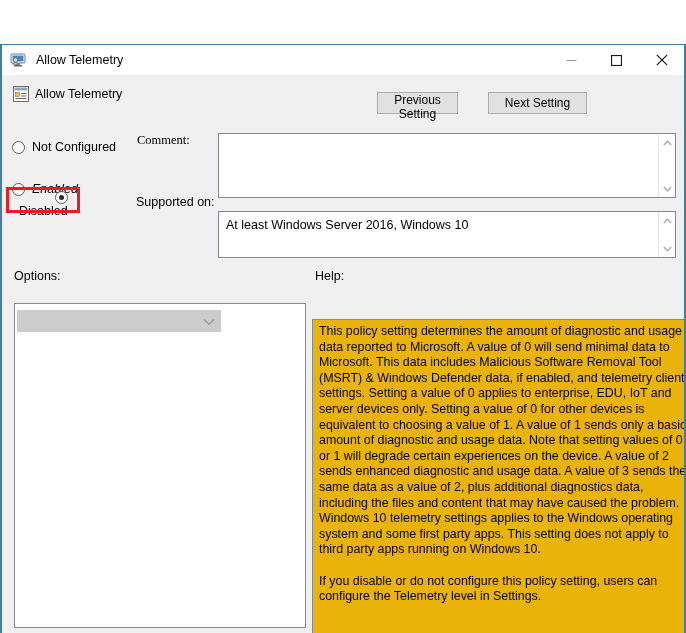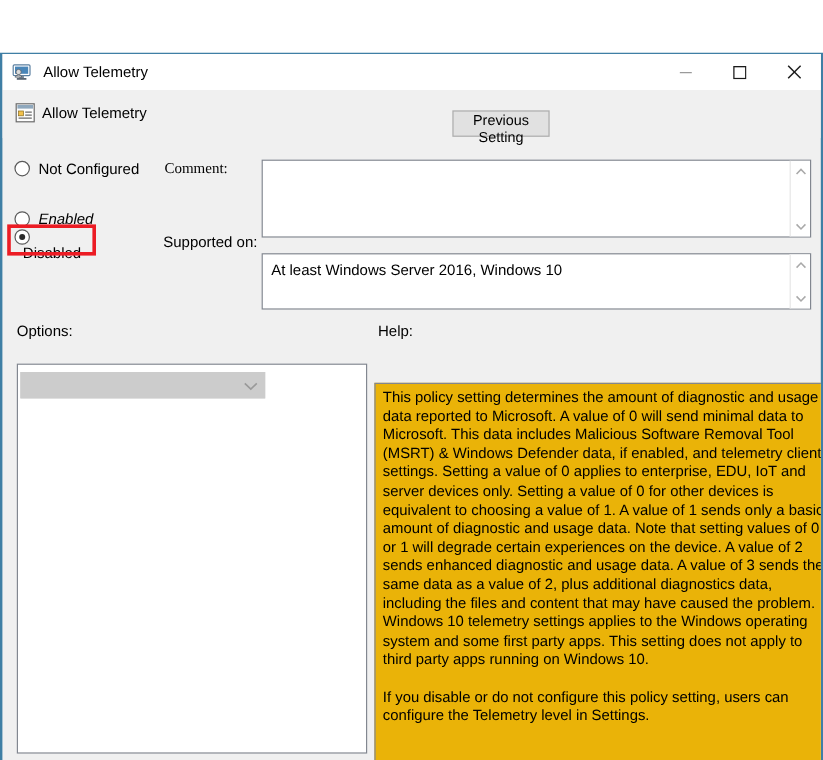--- a/index.html
+++ b/index.html
@@ -98,21 +98,21 @@
   }
   #btn-previous-setting { left: 375px; width: 81px; }
   #btn-next-setting     { left: 486px; width: 99px; }
 
   
   .radio-row {
     position: absolute;
     left: 10px;
     height: 20px;
     display: flex;
-    align-items: flex-start;
+    align-items: flex-end;
     cursor: default;
   }
   #radio-not-configured { top: 89px; }
   #radio-enabled        { top: 131px; font-style: italic; }
   #radio-disabled       { top: 146px; flex-direction: column; }
   .radio-mark {
     width: 13px;
     height: 13px;
     border-radius: 50%;
     border: 1px solid #5a5a5a;
@@ -321,20 +321,21 @@
         <rect x="3.5" y="7.5" width="4" height="4" fill="#f2c14b" stroke="#8a6d1f" stroke-width="0.6"></rect>
         <line x1="9" y1="8.5" x2="14.5" y2="8.5" stroke="#6b6b6b" stroke-width="1"></line>
         <line x1="9" y1="11" x2="14.5" y2="11" stroke="#6b6b6b" stroke-width="1"></line>
         <line x1="3.5" y1="13.5" x2="14.5" y2="13.5" stroke="#6b6b6b" stroke-width="1"></line>
       </svg>
     </span>
     <span id="policy-name">Allow Telemetry</span>
   </div>
 
   <button class="navbtn" id="btn-previous-setting">Previous Setting</button>
+  <button class="navbtn" id="btn-next-setting">Next Setting</button>
 
   <div class="radio-row" id="radio-not-configured">
     <span class="radio-mark"></span>
     <span class="radio-label">Not Configured</span>
   </div>
   <div class="radio-row" id="radio-enabled">
     <span class="radio-mark"></span>
     <span class="radio-label">Enabled</span>
   </div>
   <div class="radio-row" id="radio-disabled">

